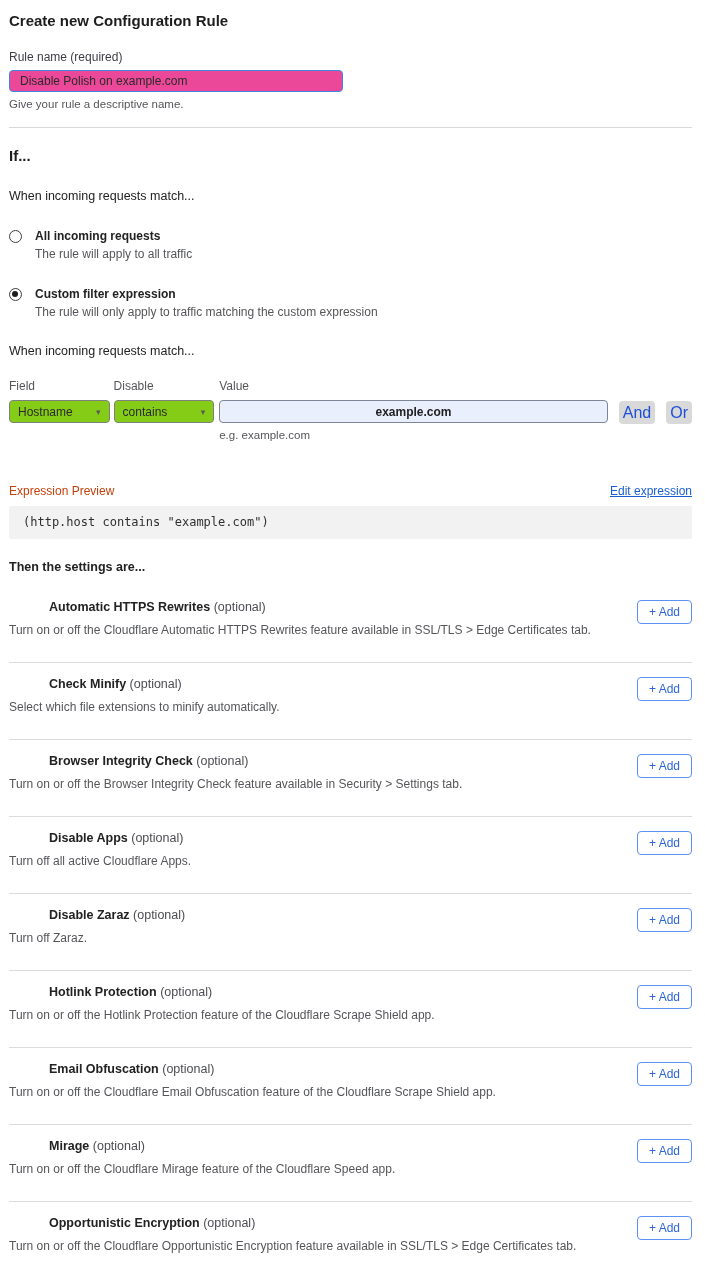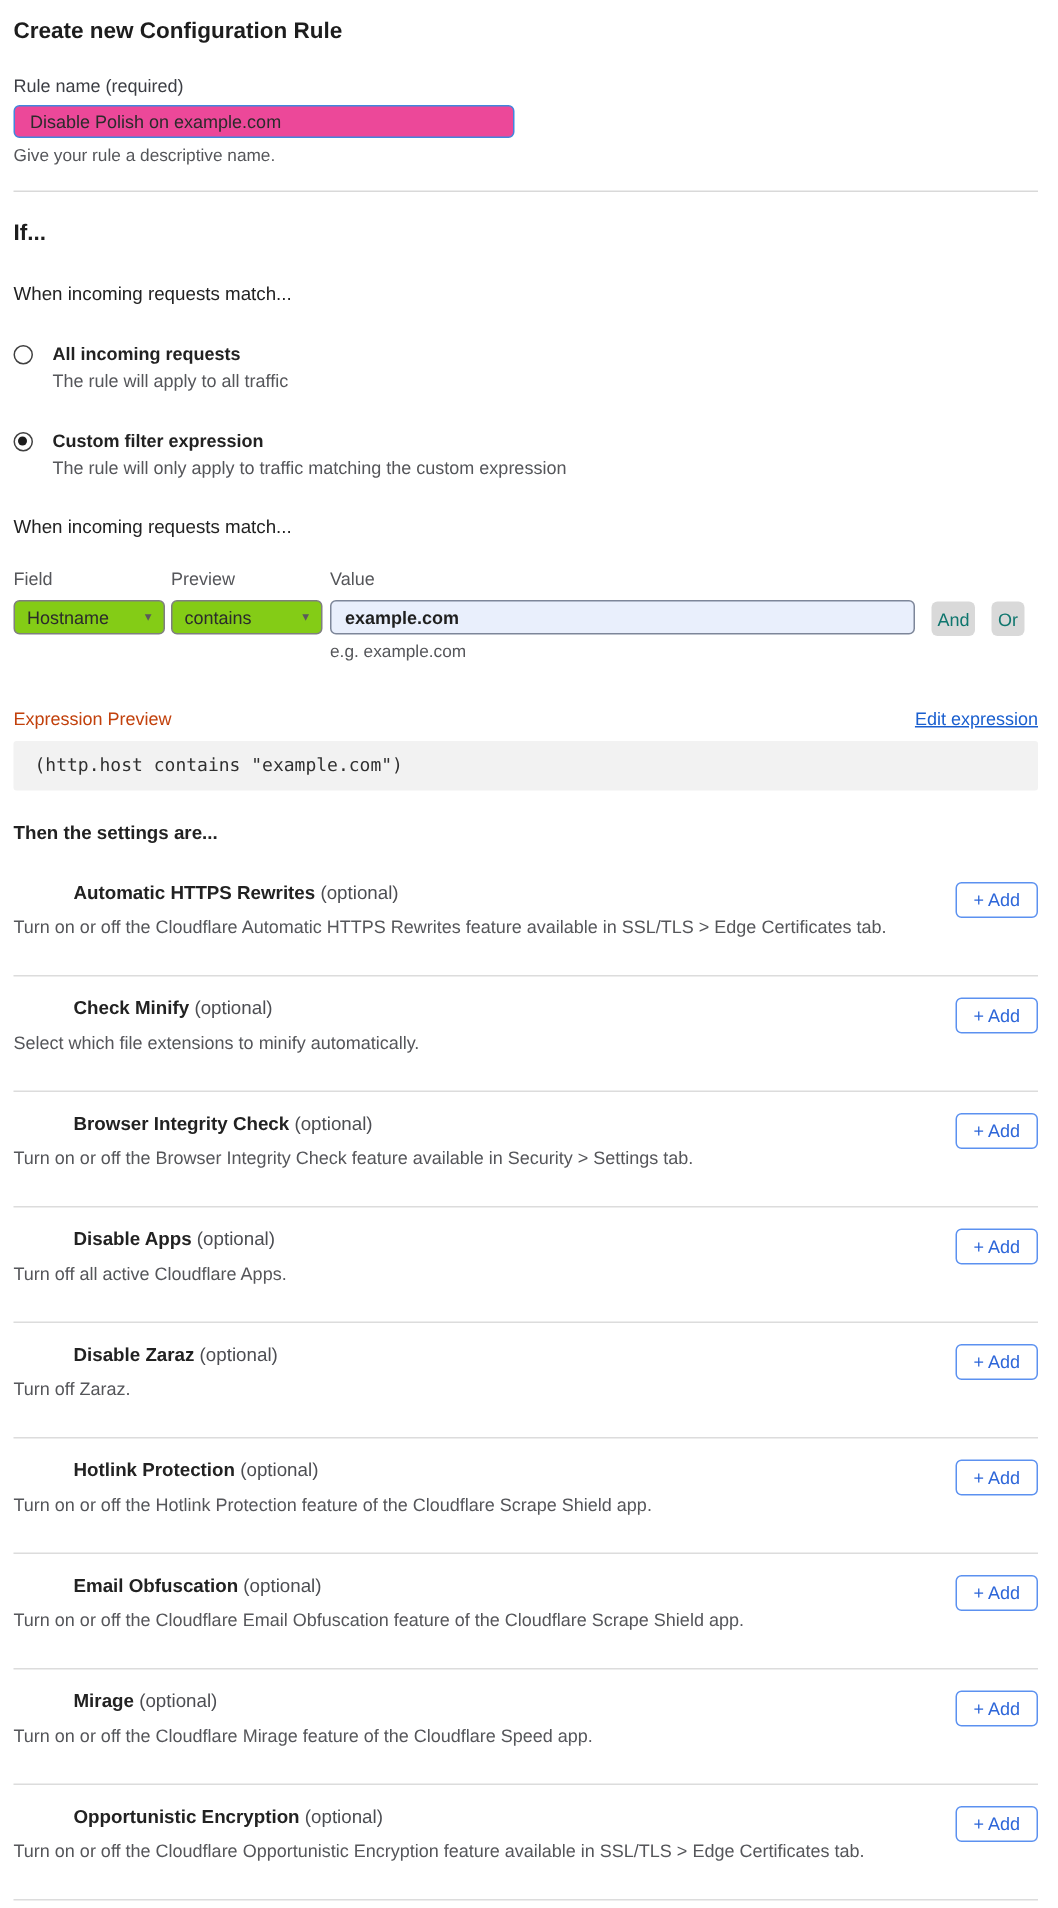--- a/index.html
+++ b/index.html
@@ -51,33 +51,33 @@
     height: 23px; border: 1px solid #7f7f7f; border-radius: 4px; background: #84cc16;
     display: flex; align-items: center; justify-content: space-between;
     padding: 0 8px; font-size: 12px; color: #2b2b2b; cursor: pointer;
   }
   .select-arrow { font-size: 9px; color: #5a5a5a; margin-left: 6px; }
   .value-input {
     height: 23px; width: 100%;
     border: 1px solid #7d8699; border-radius: 4px;
     background: #e9effc; padding: 0 9px;
     font-size: 12px; font-weight: 700; color: #1f1f1f;
-    font-family: "Liberation Sans", sans-serif; outline: none;
+    font-family: "Liberation Sans", sans-serif; outline: none; text-align: center;
   }
   .conj-btn {
     height: 23px; border: none; border-radius: 4px; background: #d9d9d9;
-    color: #0f766e; font-size: 12px; padding: 0 4px; cursor: pointer;
+    color: #1d4ed8; font-size: 16px; padding: 0 4px; cursor: pointer;
     font-family: "Liberation Sans", sans-serif;
   }
   .btn-and { margin-left: 11px; margin-top: 22px; }
   .btn-or { margin-left: 11px; margin-top: 22px; }
 
   .preview-row { display: flex; justify-content: space-between; align-items: flex-end; margin-top: 31px; }
   .preview-label { font-size: 12px; color: #c2410c; }
-  .edit-link { font-size: 12px; color: #1a5fcf; text-decoration: underline; cursor: pointer; }
+  .edit-link { font-size: 12px; color: #1a5fcf; text-decoration: underline; cursor: pointer; margin-top: 12px; }
   .code-block {
     margin-top: 8px; background: #f2f2f2; border-radius: 2px;
     padding: 10px 14px; font-family: "DejaVu Sans Mono", "Liberation Mono", monospace;
     font-size: 12px; color: #303030; line-height: 1.1;
   }
 
   .then-heading { font-size: 12.5px; font-weight: 700; margin-top: 21px; color: #222; }
 
   .settings { margin-top: 12px; }
   .setting { position: relative; padding: 14px 0 25px; border-bottom: 1px solid #dcdcdc; }
@@ -130,21 +130,21 @@
 
   <div class="builder">
     <div class="builder-col col-field">
       <div class="builder-label">Field</div>
       <div class="select-box">
         <span>Hostname</span>
         <span class="select-arrow">▾</span>
       </div>
     </div>
     <div class="builder-col col-operator">
-      <div class="builder-label">Preview</div>
+      <div class="builder-label">Disable</div>
       <div class="select-box">
         <span>contains</span>
         <span class="select-arrow">▾</span>
       </div>
     </div>
     <div class="builder-col col-value">
       <div class="builder-label">Value</div>
       <input class="value-input" type="text" value="example.com" style="">
       <div class="help-text">e.g. example.com</div>
     </div>

